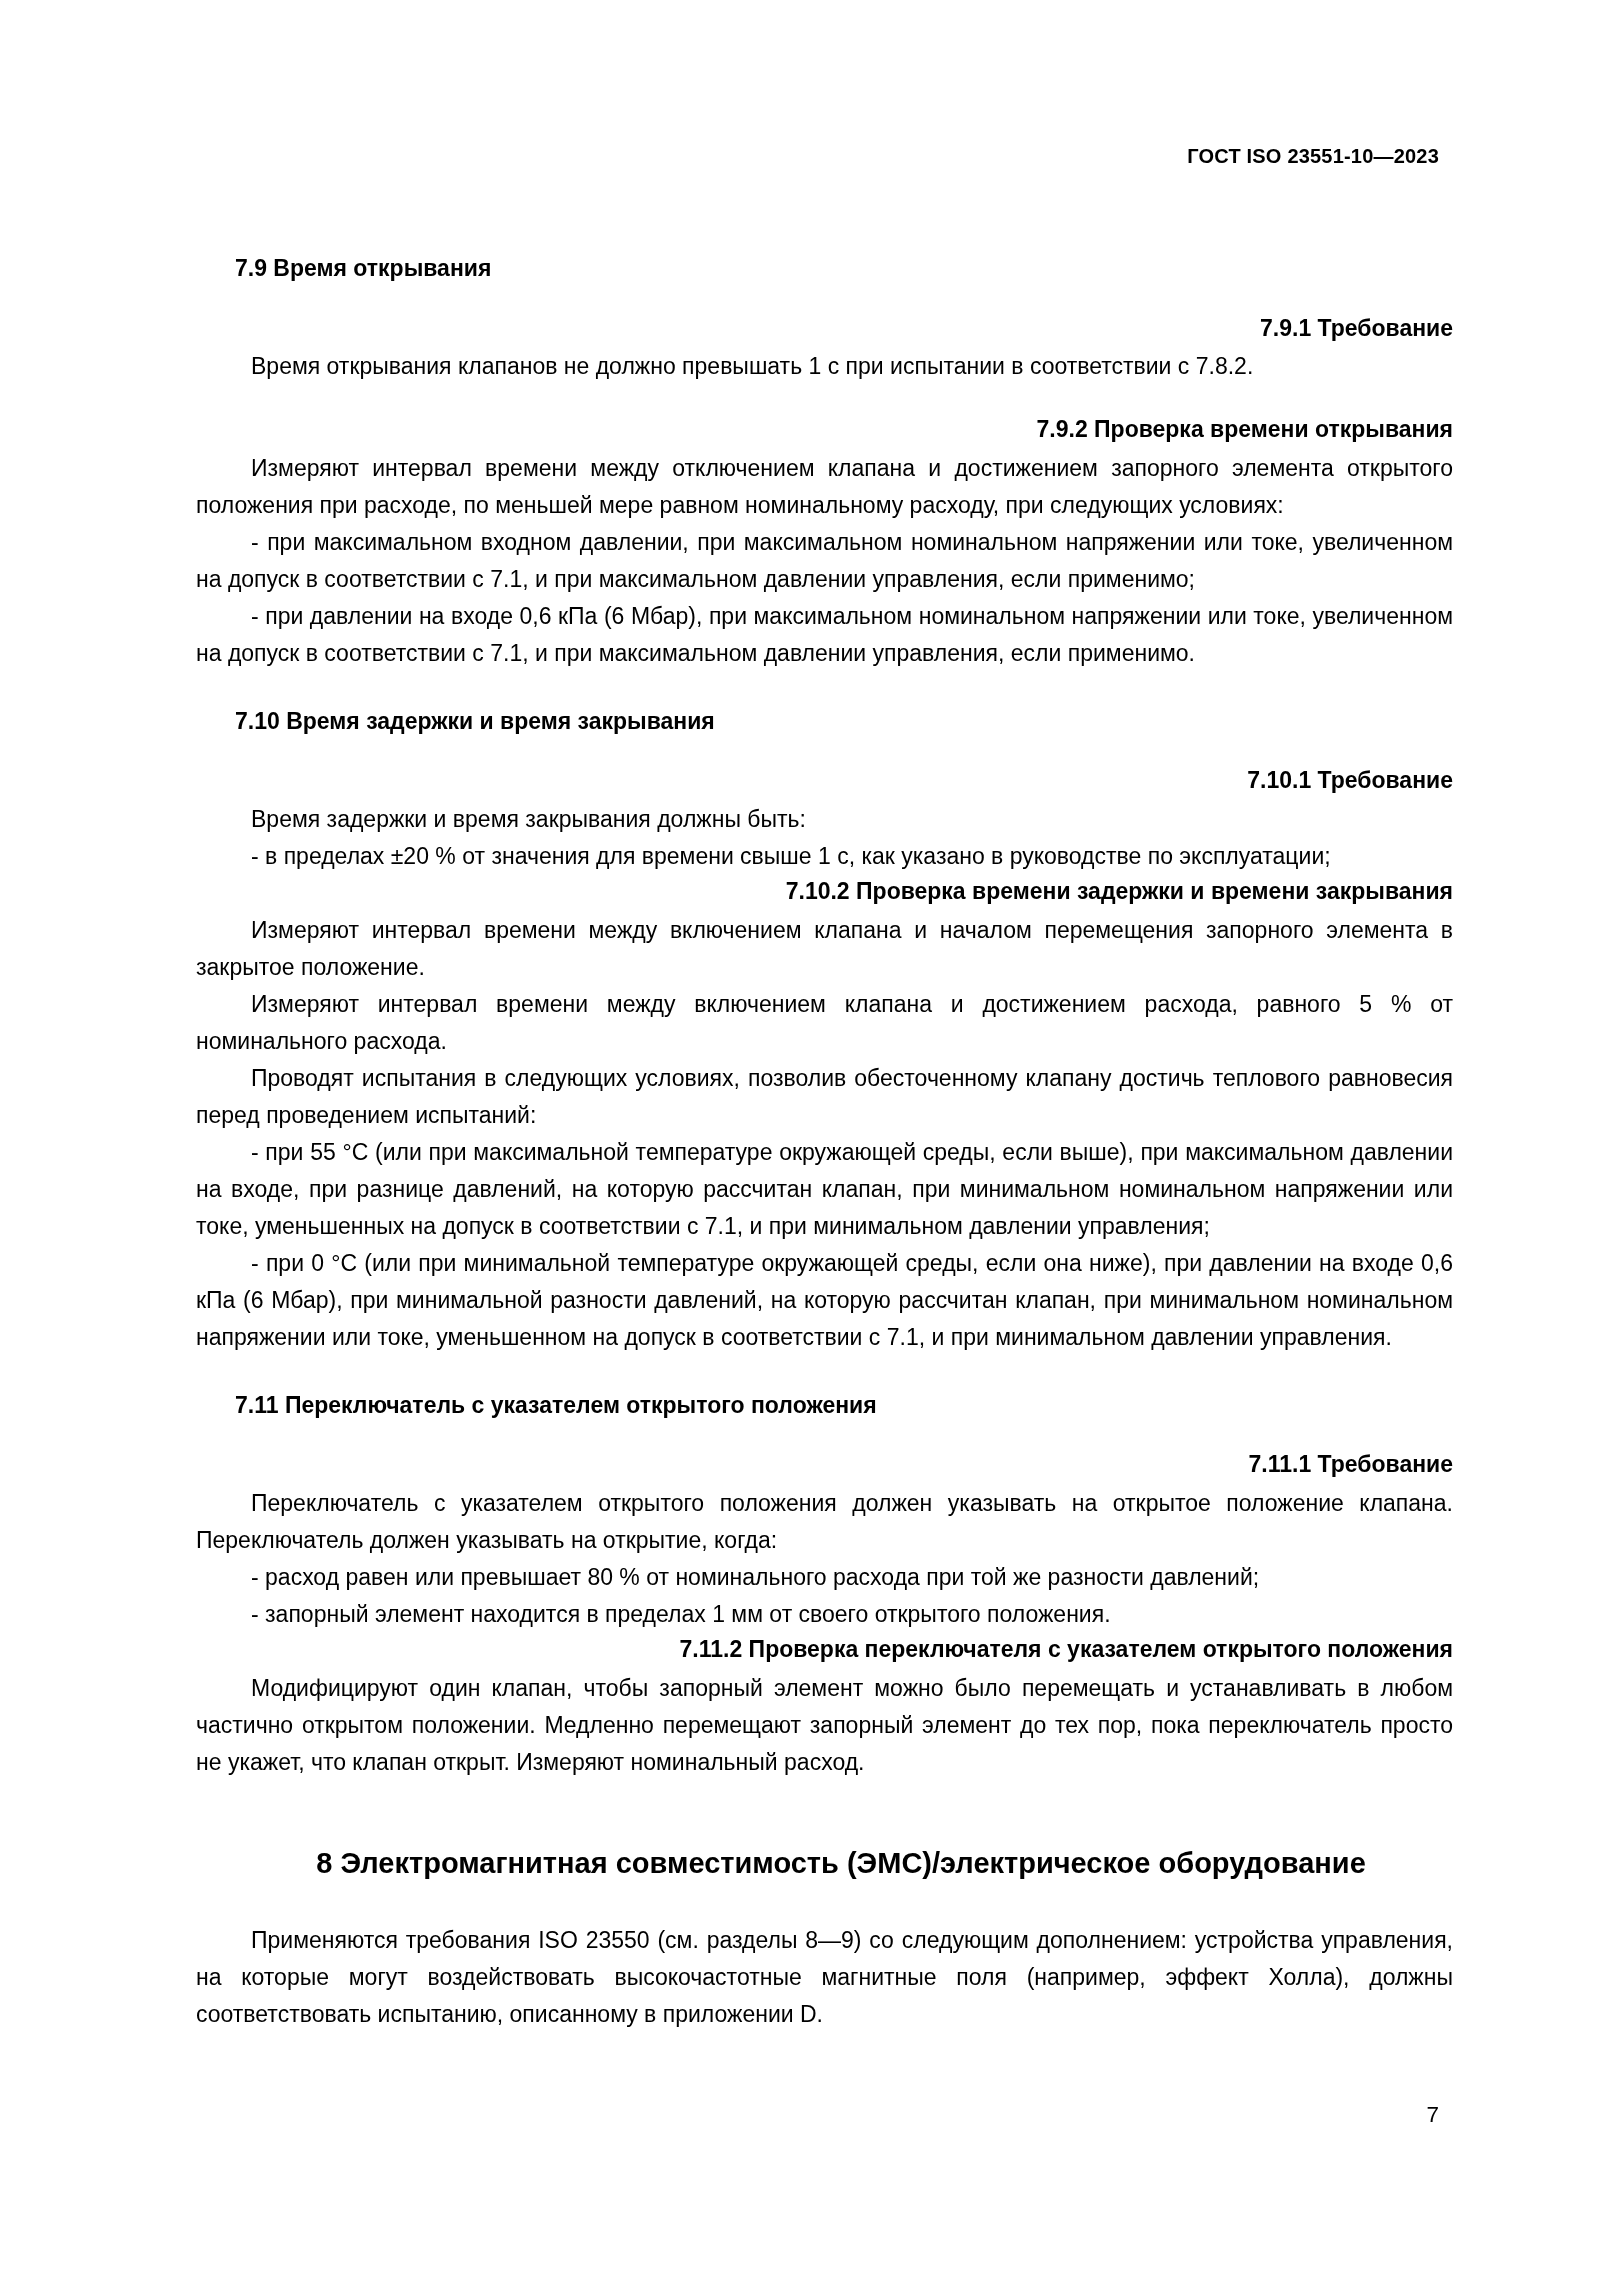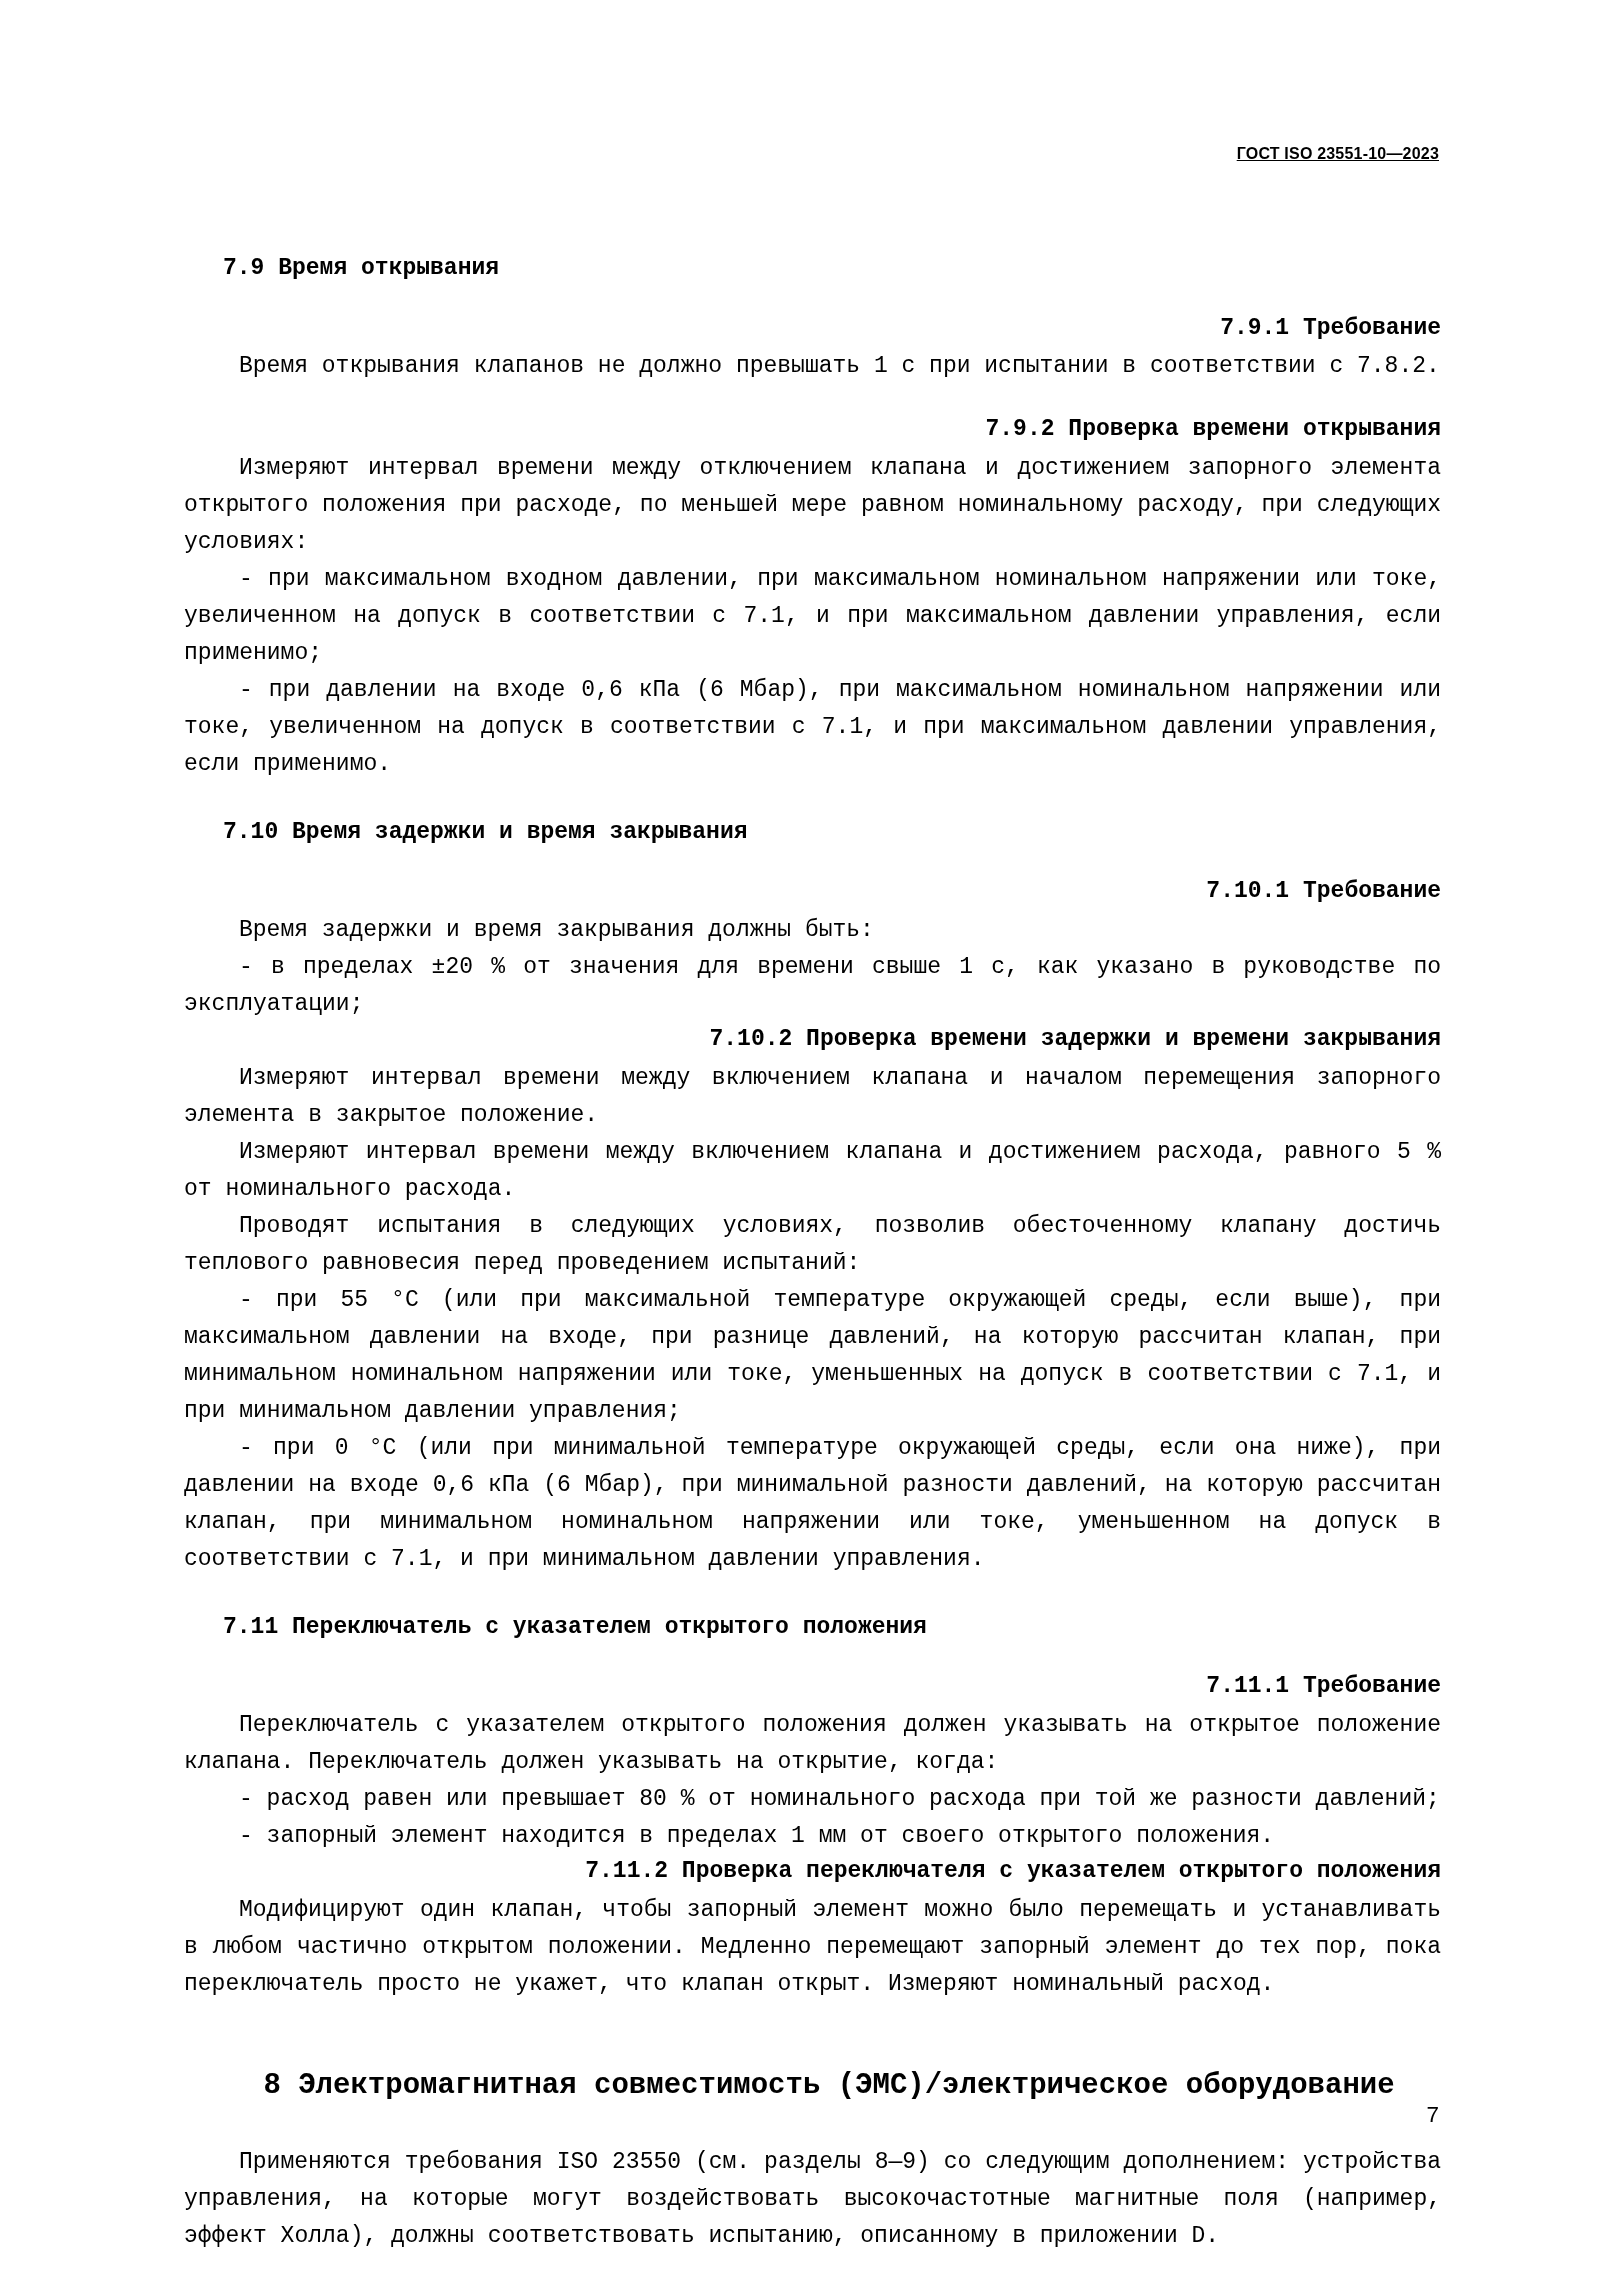--- a/index.html
+++ b/index.html
@@ -18,32 +18,30 @@
     height: 2293px;
     margin: 0 auto;
     background: #ffffff;
     box-sizing: border-box;
     overflow: hidden;
   }
   .page-header {
     position: absolute;
     top: 145px;
     right: 182px;
-    font-size: 16px;
+    font-size: 20px;
     font-weight: bold;
     letter-spacing: 0.2px;
     white-space: nowrap;
-    text-decoration: underline;
   }
   .content {
     position: absolute;
-    left: 184px;
+    left: 196px;
     top: 223px;
     width: 1257px;
-    font-family: Liberation Mono, monospace;
   }
   p {
     margin: 0;
     font-size: 23px;
     line-height: 37px;
     text-align: justify;
     text-justify: inter-word;
   }
   .h2 {
     font-weight: bold;

